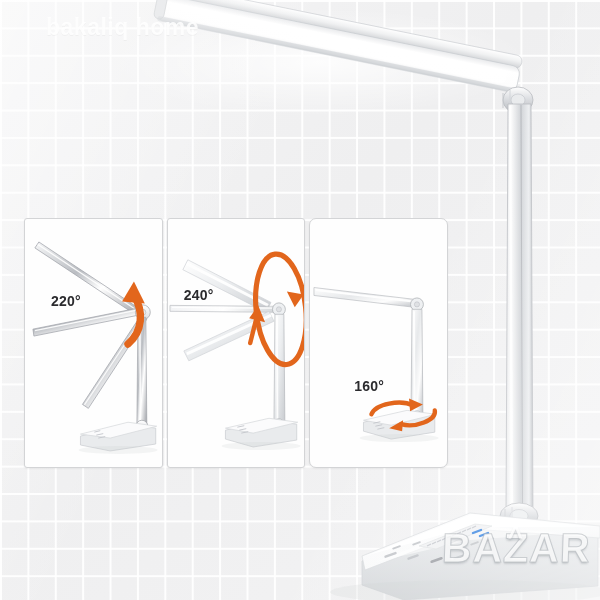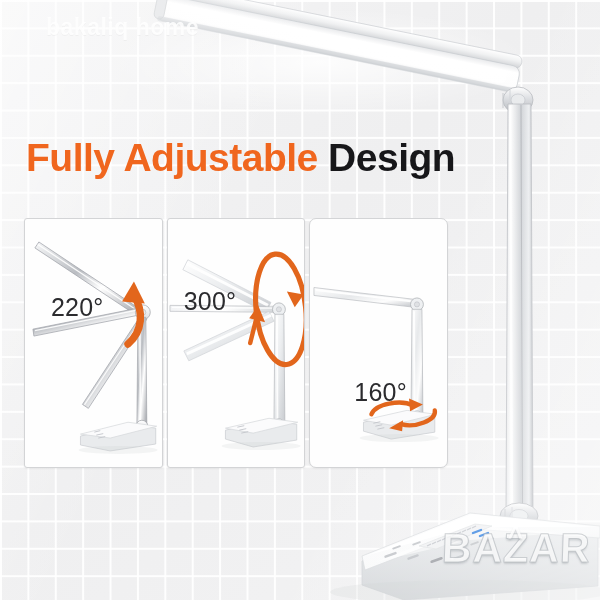--- a/index.html
+++ b/index.html
@@ -54,21 +54,21 @@
 
   
   .panels{position:absolute;left:24px;top:218px;width:424px;height:250px;display:flex;}
   .panel{
     position:relative;flex:1;background:#fefefe;
     border:1px solid #d3d4d6;border-radius:3px;margin-right:4px;
     box-shadow:0 1px 2px rgba(0,0,0,.05);overflow:hidden;
   }
   .panel:last-child{margin-right:0;border-radius:7px;}
   .panel .ang{
-    position:absolute;font-size:25px;font-weight:400;color:#2b2b2e;
+    position:absolute;font-size:14px;font-weight:700;color:#2b2b2e;
     letter-spacing:.2px;white-space:nowrap;
   }
   .p1 .ang{left:26px;top:74px;}
   .p2 .ang{left:16px;top:68px;}
   .p3 .ang{left:44px;top:159px;}
 
   svg{display:block;overflow:visible;}
   .pn-svg{position:absolute;left:0;top:0;width:100%;height:100%;}
 
   
@@ -203,23 +203,20 @@
     </g>
   </svg>
 
   <div id="sheen"></div>
 
   <div class="wm-top">bakaliq home</div>
   <div class="wm-bazar">
     <span class="hat">^</span><span>BAZAR</span>
   </div>
 
-  <div class="headline">
-    <span class="hl-a">Fully Adjustable</span><span>&nbsp;</span><span class="hl-b">Design</span>
-  </div>
 
   <div class="panels">
 
     <div class="panel p1">
       <svg class="pn-svg" viewBox="0 0 138 248">
         <defs>
           <linearGradient id="m1" x1="0" y1="0" x2="1" y2="1">
             <stop offset="0" stop-color="#f6f7f8"></stop>
               <stop offset="0.4" stop-color="#babdc2"></stop>
             <stop offset="0.62" stop-color="#ffffff"></stop>
@@ -328,21 +325,21 @@
         <g fill="none" stroke="#E2661C" stroke-width="5.2" stroke-linecap="round">
           <ellipse cx="114" cy="90" rx="25" ry="56" transform="rotate(-6 114 90)"></ellipse>
         </g>
         <path d="M128 88 L120 72 L137 75 Z" fill="#E2661C"></path>
 
         <g fill="none" stroke="#E2661C" stroke-width="4.5" stroke-linecap="round">
           <path d="M83 124 L90 96"></path>
         </g>
         <path d="M91 86 L98 103 L82 99 Z" fill="#E2661C"></path>
       </svg>
-      <div class="ang">300°</div>
+      <div class="ang">240°</div>
     </div>
 
     <div class="panel p3">
       <svg class="pn-svg" viewBox="0 0 138 248">
         <defs>
           <linearGradient id="m3" x1="0" y1="0" x2="1" y2="1">
             <stop offset="0" stop-color="#ffffff"></stop>
               <stop offset="0.4" stop-color="#e7e9eb"></stop>
             <stop offset="0.7" stop-color="#fdfdfd"></stop>
               <stop offset="1" stop-color="#bfc2c7"></stop>

